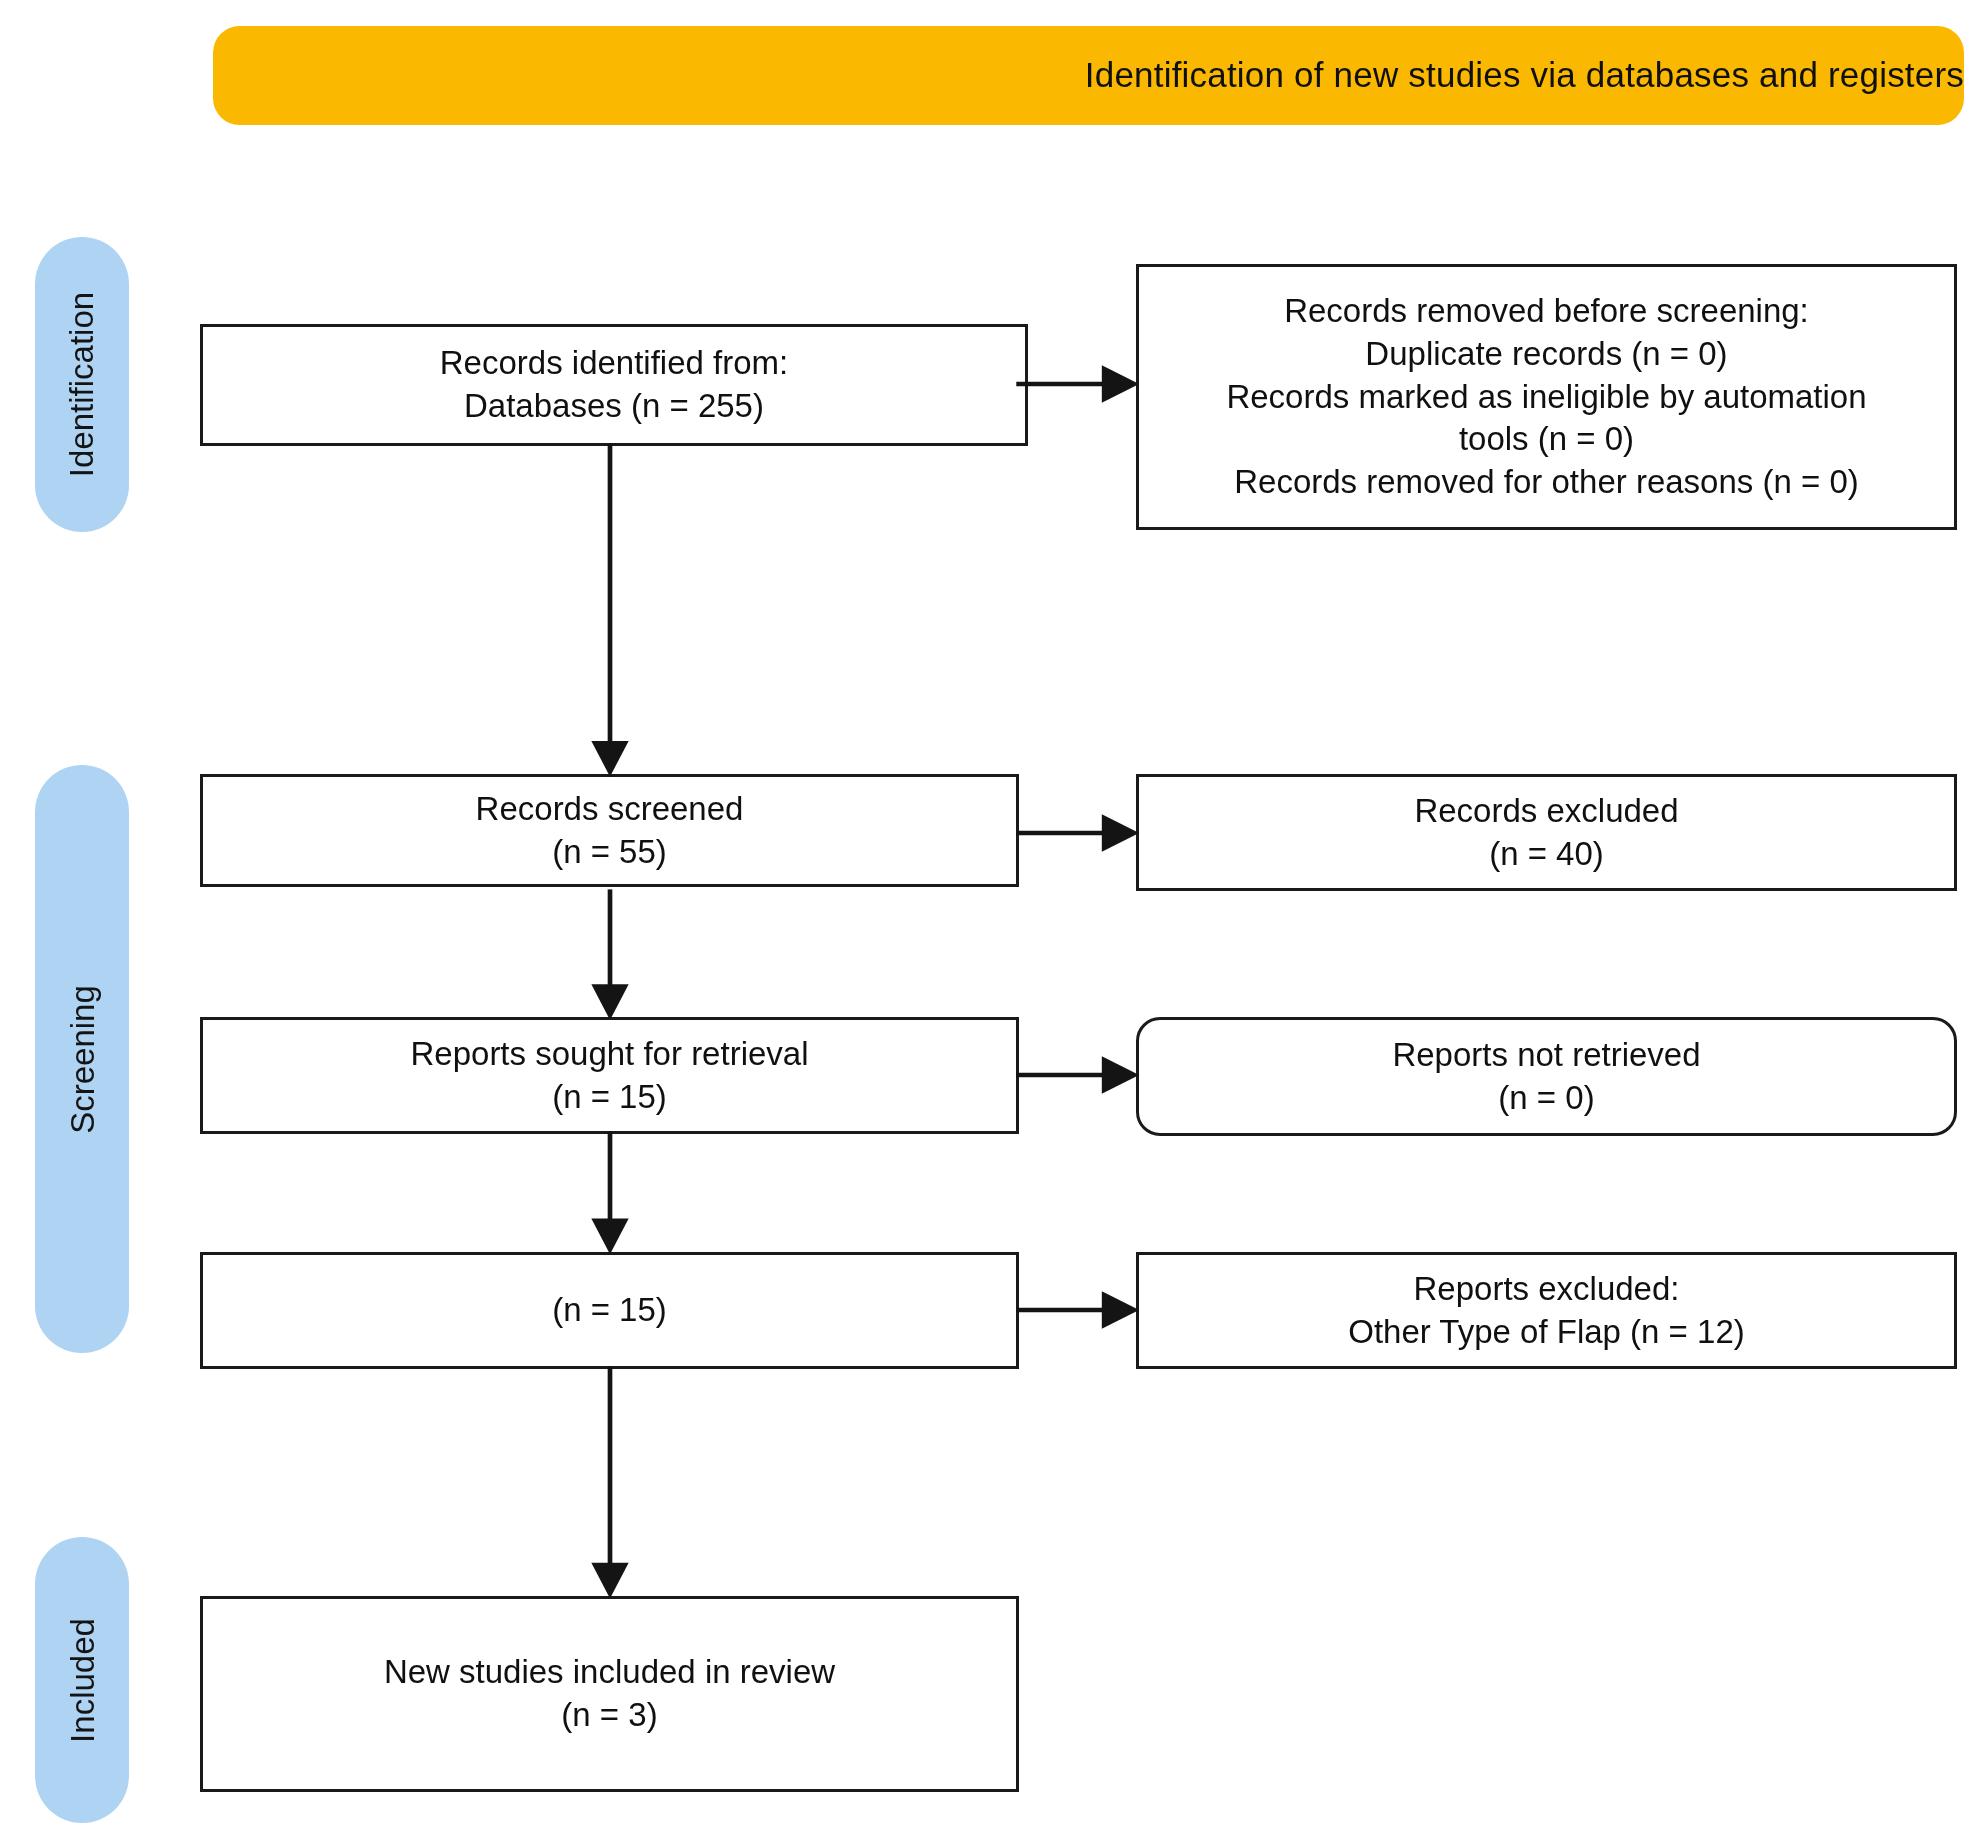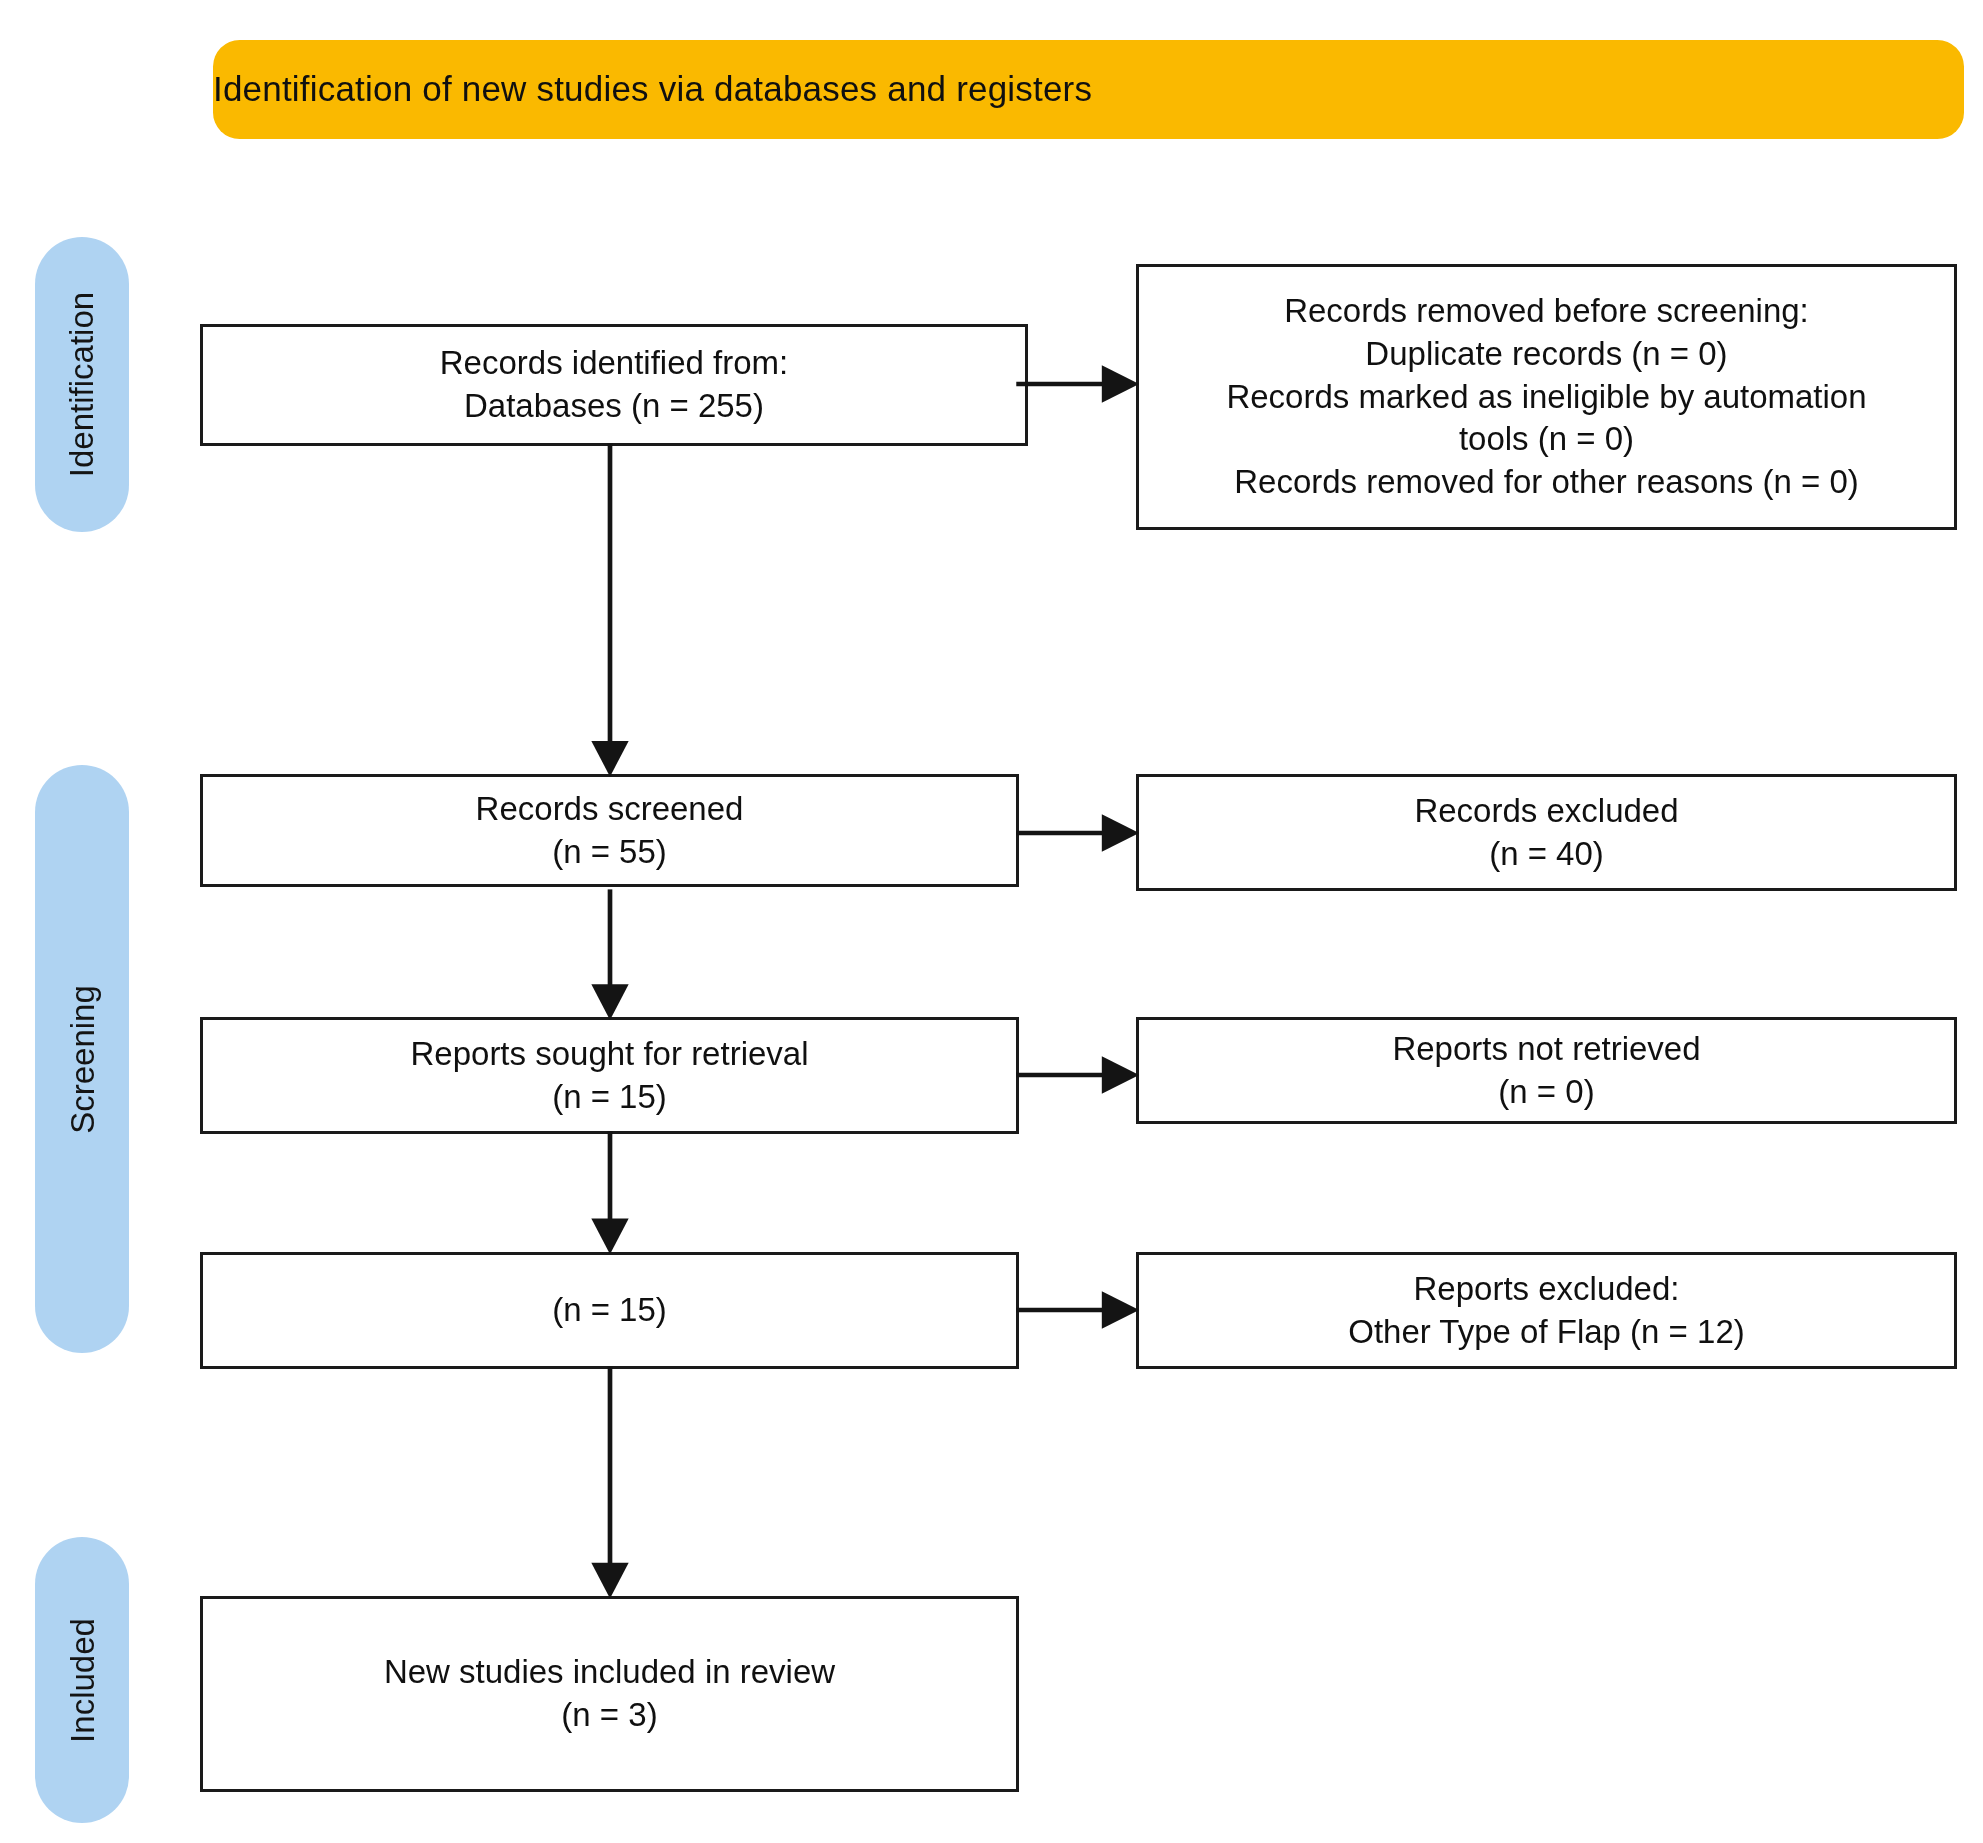--- a/index.html
+++ b/index.html
@@ -24,23 +24,22 @@
   .banner {
     position: absolute;
     left: 213px;
     top: 26px;
     width: 1751px;
     height: 99px;
     background: #FAB900;
     border-radius: 26.6px;
     display: flex;
     align-items: center;
-    justify-content: flex-start;
+    justify-content: flex-end;
     box-sizing: border-box;
-    margin-top: 14px;
   }
   .banner-text {
     font-size: 35px;
     color: #101010;
     letter-spacing: 0.2px;
     text-align: center;
     line-height: 1.1;
   }
 
   
@@ -89,21 +88,21 @@
   
   #box-identified { left: 200px; top: 324px;  width: 828px; height: 122px; }
   #box-screened   { left: 200px; top: 774px;  width: 819px; height: 113px; }
   #box-sought     { left: 200px; top: 1017px; width: 819px; height: 117px; }
   #box-assessed   { left: 200px; top: 1252px; width: 819px; height: 117px; }
   #box-included   { left: 200px; top: 1596px; width: 819px; height: 196px; }
 
   
   #box-removed        { left: 1136px; top: 264px;  width: 821px; height: 266px; }
   #box-excluded-recs  { left: 1136px; top: 774px;  width: 821px; height: 117px; }
-  #box-not-retrieved  { left: 1136px; top: 1017px; width: 821px; height: 107px; }
+  #box-not-retrieved  { left: 1136px; top: 1017px; width: 821px; height: 119px; border-radius: 24px; }
   #box-excluded-reps  { left: 1136px; top: 1252px; width: 821px; height: 117px; }
 
   
   .conn {
     position: absolute;
     pointer-events: none;
   }
   .conn svg { display: block; overflow: visible; }
 
   

